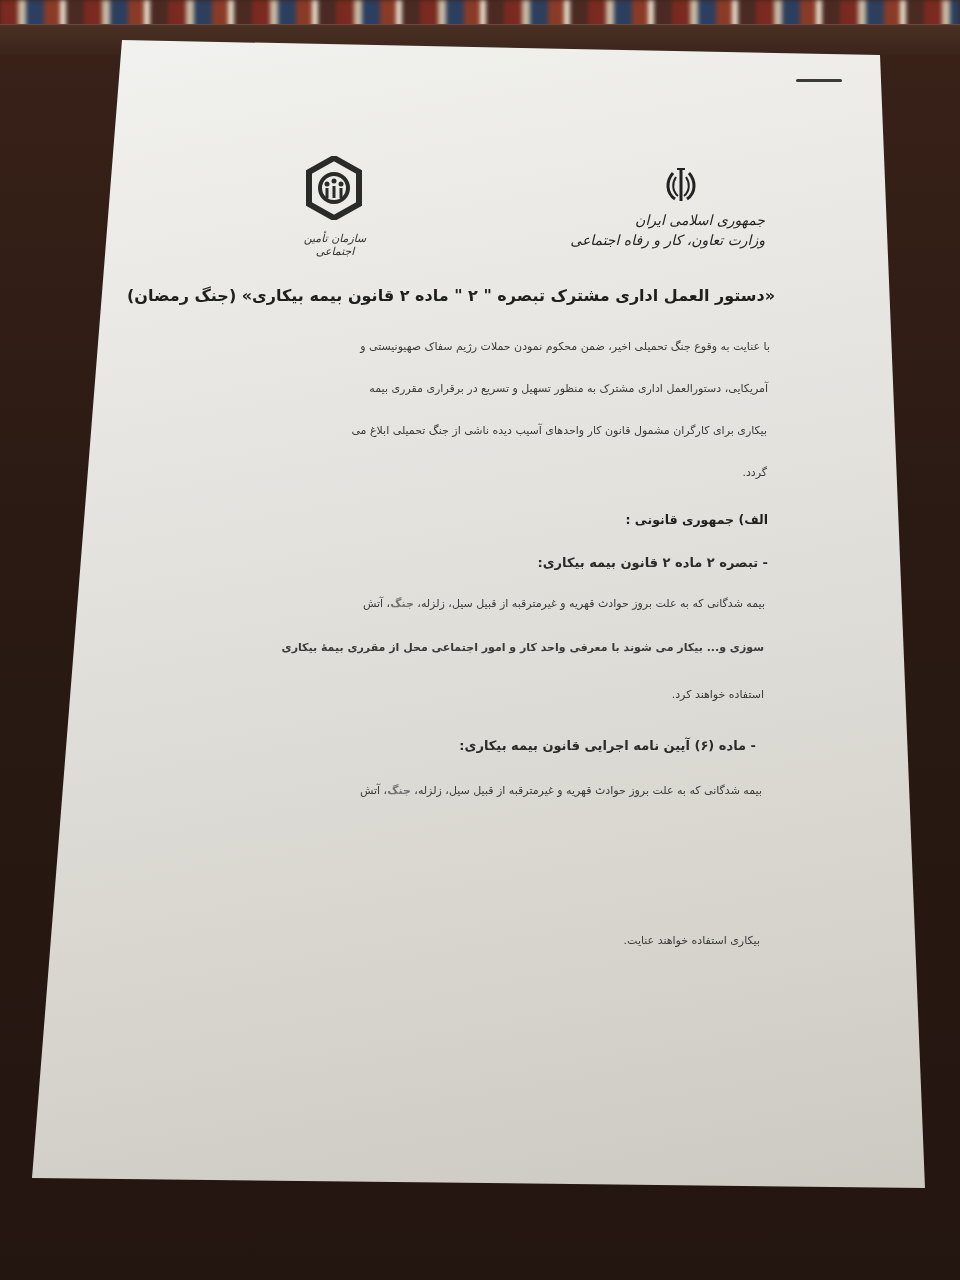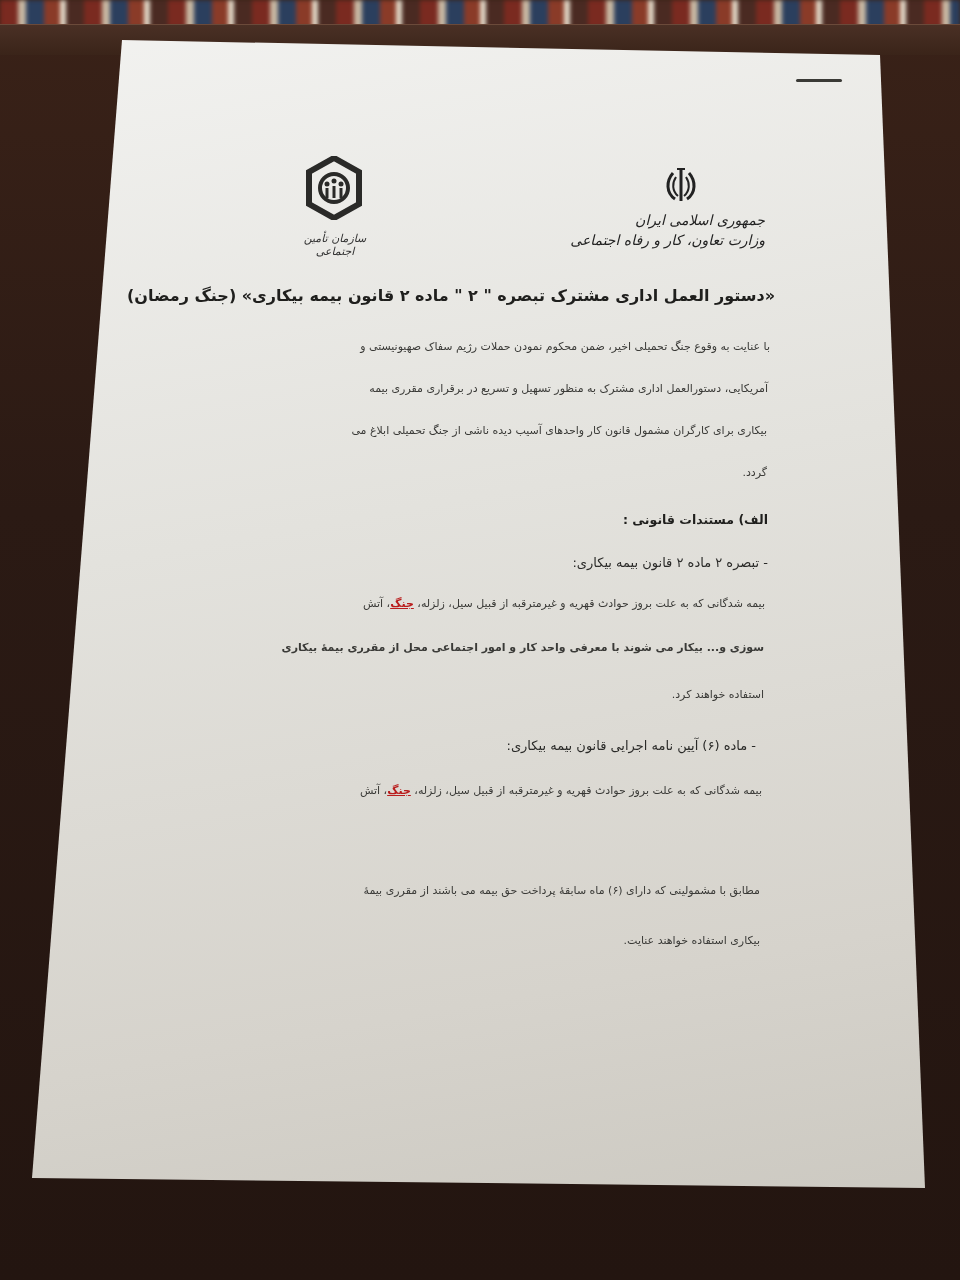--- a/index.html
+++ b/index.html
@@ -50,23 +50,23 @@
     font-size:16px; font-weight:bold; color:#1f1f1d; white-space:nowrap;
   }
   .para {
     position:absolute; font-size:11px; color:#3a3a37; text-align:justify;
     text-align-last:right; white-space:nowrap;
   }
   .heading {
     position:absolute; font-size:12.5px; font-weight:bold; color:#1f1f1d; white-space:nowrap;
   }
   .sub {
-    position:absolute; font-size:13px; font-weight:normal; color:#2a2a28; white-space:nowrap;
+    position:absolute; font-size:13px; font-weight:bold; color:#2a2a28; white-space:nowrap;
   }
-  b.hl { color:#b91c1c;text-decoration:underline; }
+  b.hl { color:#737373; }
 </style>
 </head>
 <body>
 
 <div class="carpet"></div>
 <div class="desk-edge"></div>
 
 <div class="paper"></div>
 <div class="mark-line"></div>
 
@@ -101,29 +101,28 @@
   </div>
   <div class="logo-caption">سازمان تأمین اجتماعی</div>
 
   <div class="title">«دستور العمل اداری مشترک تبصره " ۲ " ماده ۲ قانون بیمه بیکاری» (جنگ رمضان)</div>
 
   <div class="para" style="right:190px; top:340px;">با عنایت به وقوع جنگ تحمیلی اخیر، ضمن محکوم نمودن حملات رژیم سفاک صهیونیستی و</div>
   <div class="para" style="right:193px; top:424px;">بیکاری برای کارگران مشمول قانون کار واحدهای آسیب دیده ناشی از جنگ تحمیلی ابلاغ می</div>
   <div class="para" style="right:192px; top:382px;">آمریکایی، دستورالعمل اداری مشترک به منظور تسهیل و تسریع در برقراری مقرری بیمه</div>
   <div class="para" style="right:193px; top:466px;">گردد.</div>
 
-  <div class="heading" style="right:192px; top:512px;">الف) مستندات قانونی :</div>
+  <div class="heading" style="right:192px; top:512px;">الف) جمهوری قانونی :</div>
 
   <div class="sub" style="right:192px; top:555px;">- تبصره ۲ ماده ۲ قانون بیمه بیکاری:</div>
   <div class="para" style="right:195px; top:597px;">
     <span>بیمه شدگانی که به علت بروز حوادث قهریه و غیرمترقبه از قبیل سیل، زلزله، </span><b class="hl">جنگ</b><span>، آتش</span>
   </div>
   <div class="para" style="right:196px; top:641px;font-weight:bold;">سوزی و... بیکار می شوند با معرفی واحد کار و امور اجتماعی محل از مقرری بیمهٔ بیکاری</div>
   <div class="para" style="right:196px; top:688px;">استفاده خواهند کرد.</div>
 
   <div class="sub" style="right:204px; top:738px;">- ماده (۶) آیین نامه اجرایی قانون بیمه بیکاری:</div>
   <div class="para" style="right:198px; top:784px;">
     <span>بیمه شدگانی که به علت بروز حوادث قهریه و غیرمترقبه از قبیل سیل، زلزله، </span><b class="hl">جنگ</b><span>، آتش</span>
   </div>
-  <div class="para" style="right:200px; top:884px;">مطابق با مشمولینی که دارای (۶) ماه سابقهٔ پرداخت حق بیمه می باشند از مقرری بیمهٔ</div>
   <div class="para" style="right:200px; top:934px;">بیکاری استفاده خواهند عنایت.</div>
 
 </div>
 
 </body></html>

